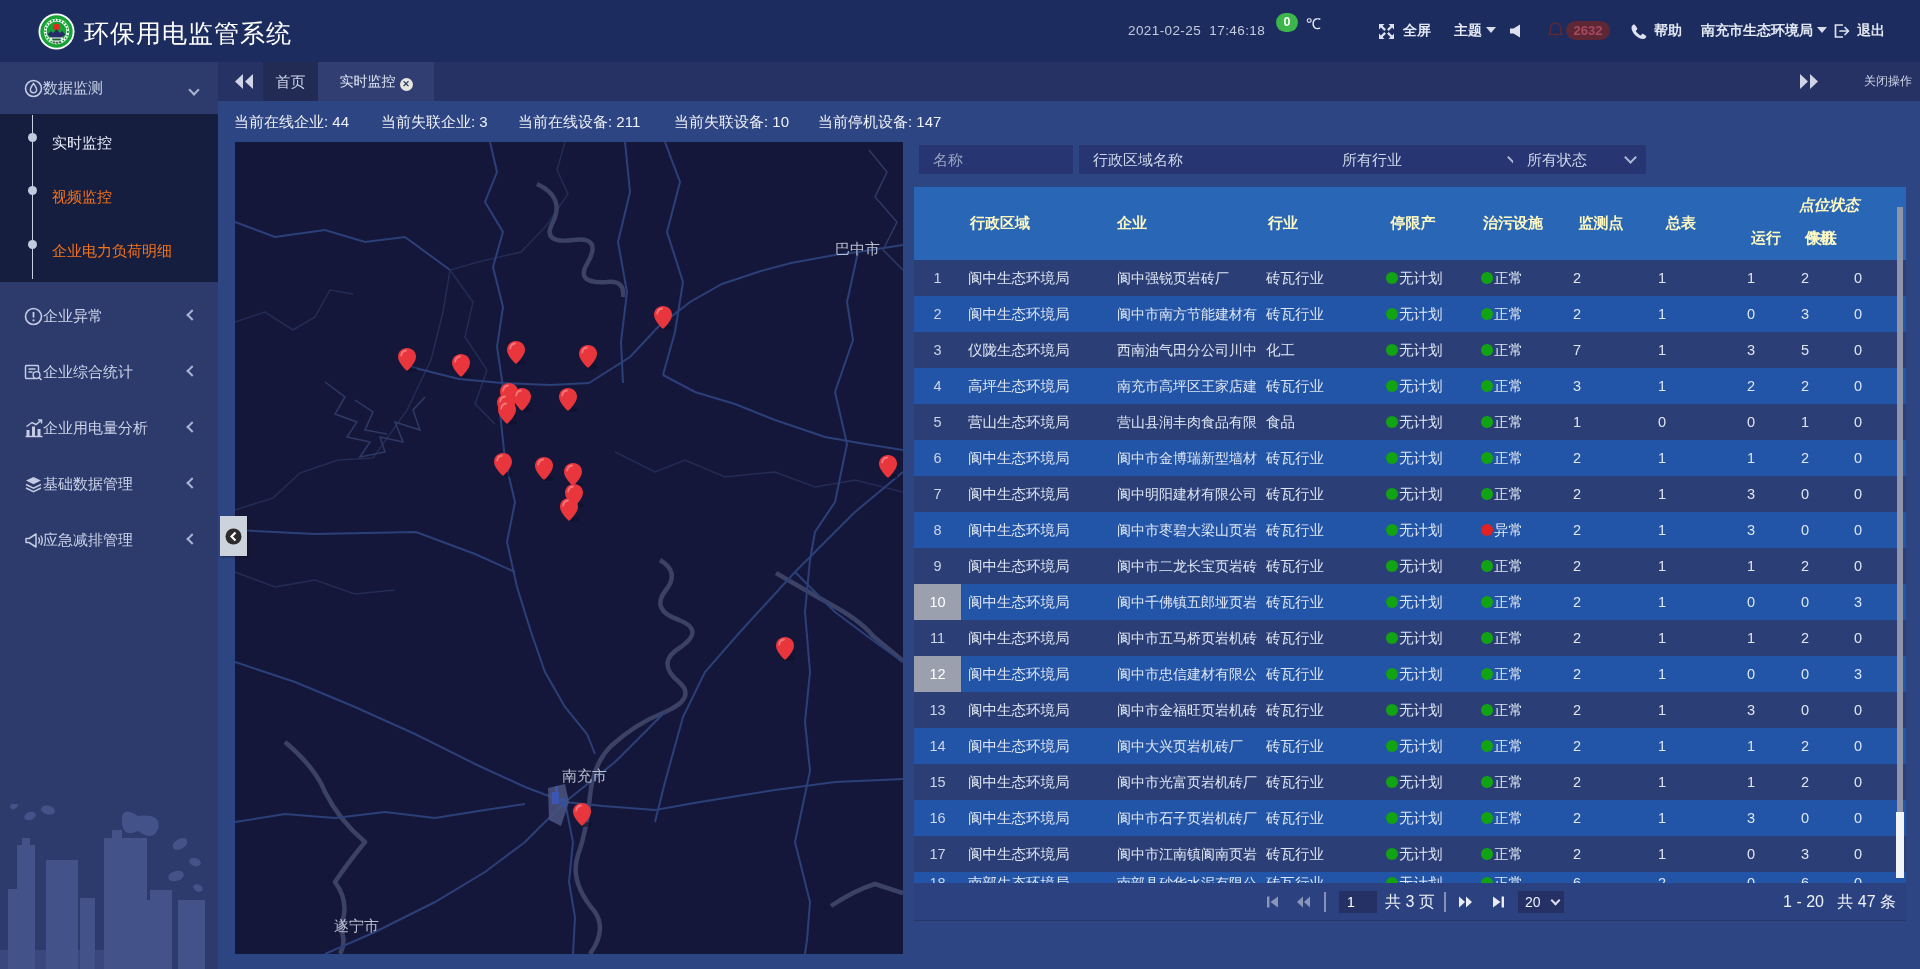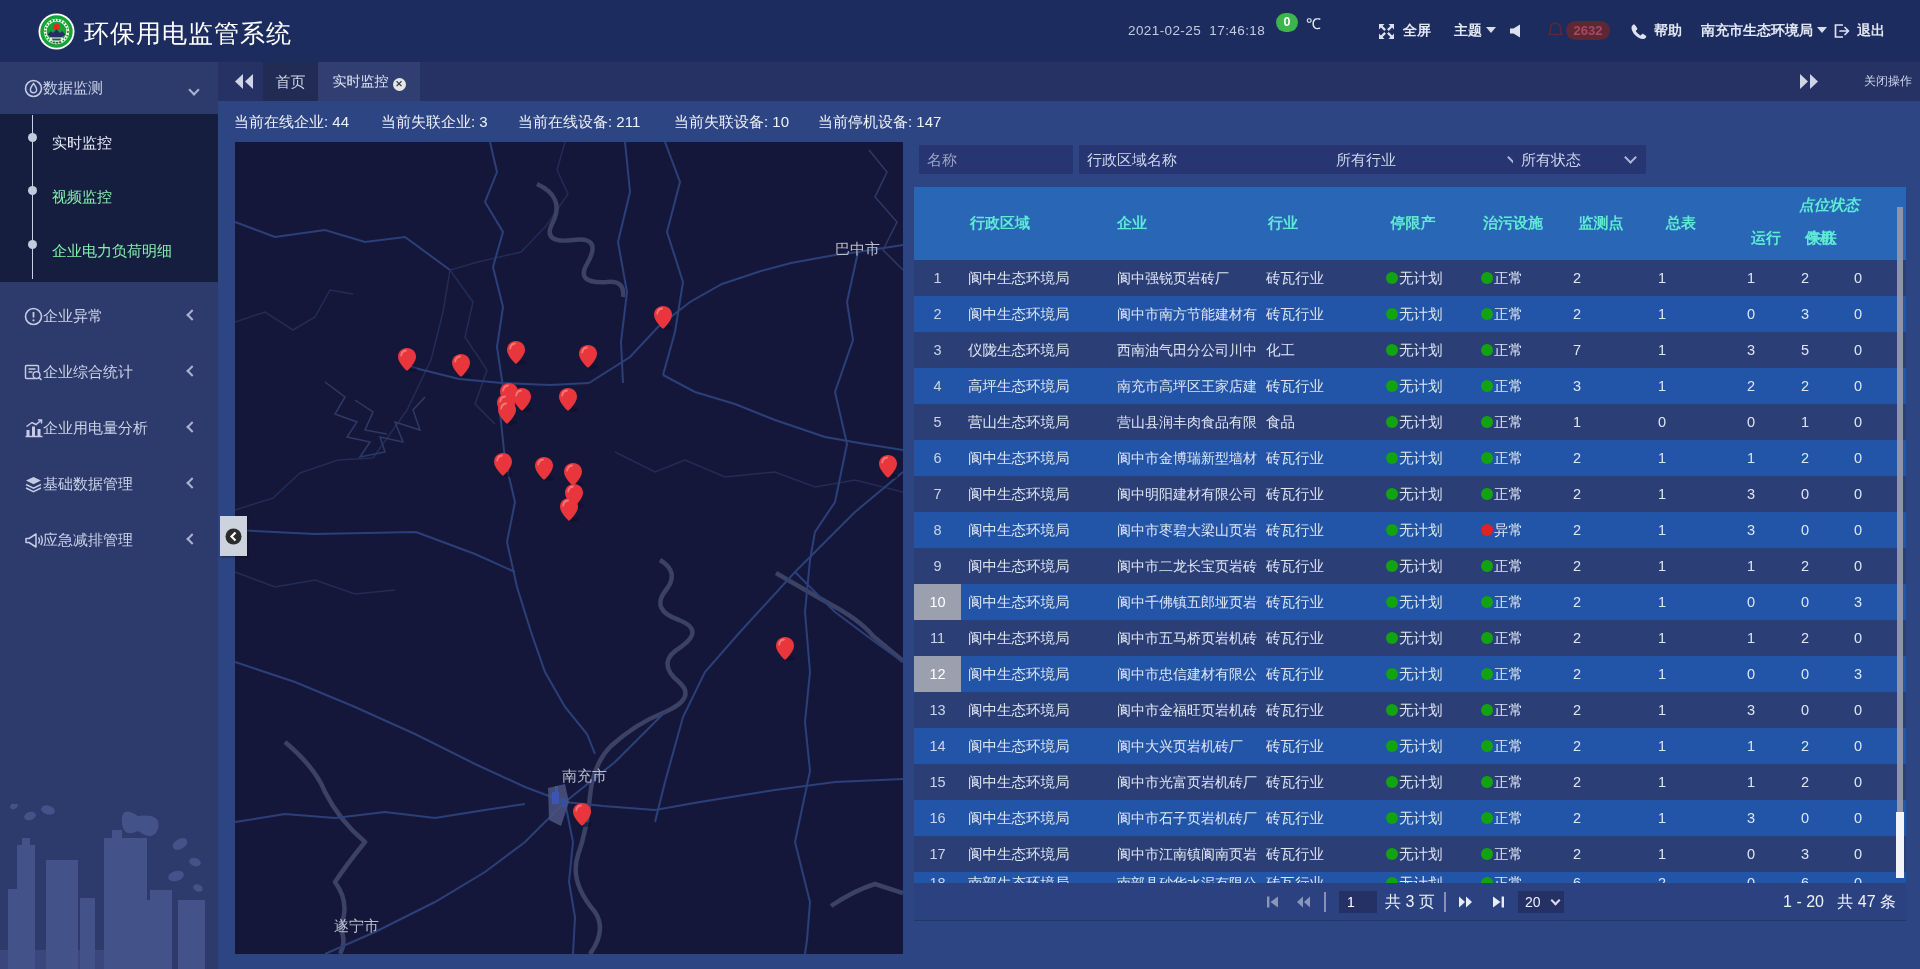--- a/index.html
+++ b/index.html
@@ -12,34 +12,34 @@
 #logo{position:absolute;left:38px;top:13px}
 #dt{left:1128px;top:23px;position:absolute;font-size:13.5px;color:#c5cbdb;letter-spacing:.4px}
 #tempb{position:absolute;left:1276px;top:13px;width:22px;height:19px;background:#3cb54a;border-radius:10px;color:#fff;font-weight:bold;font-size:12.5px;text-align:center;line-height:19px}
 #celsius{position:absolute;left:1306px;top:13px;font-size:15px;color:#e8ecf5}
 .hitem{position:absolute;top:0;height:62px;display:flex;align-items:center;gap:7px;color:#e2e7f2;font-size:14px;font-weight:bold}
 .caret{display:inline-block;width:0;height:0;border-left:5px solid transparent;border-right:5px solid transparent;border-top:6px solid #d7dcea;margin-left:4px;vertical-align:2px}
 
 #tabbar{position:absolute;left:218px;top:62px;width:1702px;height:39px;background:#273264}
 .tab{position:absolute;top:0;height:39px;line-height:39px;text-align:center;font-size:15px;color:#ccd3e6}
 #tab1{left:45px;width:55px;background:#222b54}
-#tab2{left:100px;width:102px;background:#303e72;color:#dfe5f2;font-size:14px}
+#tab2{left:100px;width:116px;background:#303e72;color:#dfe5f2;font-size:14px}
 #closeop{position:absolute;right:8px;top:0;height:39px;line-height:39px;font-size:12px;color:#ccd3e6}
 .xcirc{display:inline-block;width:13px;height:13px;border-radius:50%;background:#e8e6e0;color:#2c3a66;font-size:9px;line-height:13px;text-align:center;font-weight:bold;vertical-align:-1px;margin-left:4px}
 
 .stat{position:absolute;top:113px;font-size:15px;color:#eef1f8}
 
 #map{position:absolute;left:235px;top:142px;width:668px;height:812px;background:#15173a}
 #handle{position:absolute;left:220px;top:516px;width:27px;height:40px;background:#cdd3dc;box-shadow:1px 1px 2px rgba(0,0,0,.4);display:flex;align-items:center;justify-content:center}
 
-.fbox{position:absolute;top:145px;height:29px;background:#273673;color:#cdd6e8;font-size:15px;line-height:29px;padding-left:8px}
+.fbox{position:absolute;top:145px;height:29px;background:#273673;color:#cdd6e8;font-size:15px;line-height:29px;padding-left:14px}
 .fbox .dn{position:absolute;right:11px;top:8px;width:9px;height:9px;border-left:2px solid #aeb8d2;border-bottom:2px solid #aeb8d2;transform:rotate(-45deg)}
 
 #thead{position:absolute;left:914px;top:187px;width:992px;height:73px;background:#2967b6}
-#thead span{position:absolute;transform:translateX(-50%);font-weight:bold;font-size:15px;color:#5eead4;white-space:nowrap}
+#thead span{position:absolute;transform:translateX(-50%);font-weight:bold;font-size:15px;color:#fef9c3;white-space:nowrap}
 
 .tr{position:absolute;left:914px;width:992px;height:36px;font-size:14.5px}
 .tr.odd{background:#2b3e76}
 .tr.even{background:#2255a7}
 .tr span{position:absolute;top:0;line-height:36px;white-space:nowrap;color:#dfe6f3}
 .c1{left:0;width:47px;text-align:center;color:#ccd4e6!important}
 .c1.gray{background:#9aa0ad;color:#fff!important}
 .c2{left:54px;width:146px;overflow:hidden}.c3{left:203px;width:144px;overflow:hidden;font-size:14px}.c4{left:352px}.c5{left:472px}.c6{left:567px}
 .c7{left:617px;width:92px;text-align:center}
 .c8{left:703px;width:90px;text-align:center}
@@ -62,21 +62,21 @@
 #sbtrack{position:absolute;left:1897px;top:207px;width:6px;height:671px;background:#8f95a8}
 #sbthumb{position:absolute;left:1896px;top:812px;width:8px;height:66px;background:#f2f4f7}
 
 #side{position:absolute;left:0;top:62px;width:218px;height:907px;background:#2c3a6c;overflow:hidden}
 .mitem{position:absolute;left:0;width:218px;height:52px;color:#ccd3e8;font-size:15px}
 .mitem .txt{position:absolute;left:43px;top:0;line-height:52px}
 .mitem .ic{position:absolute;left:24px;top:17px}
 .chev{position:absolute;right:22px;top:21px;width:8px;height:8px;border-left:2px solid #aab3cf;border-bottom:2px solid #aab3cf;transform:rotate(45deg)}
 .chevd{position:absolute;right:20px;top:24px;width:8px;height:8px;border-left:2px solid #aab3cf;border-bottom:2px solid #aab3cf;transform:rotate(-45deg)}
 #submenu{position:absolute;left:0;top:52px;width:218px;height:168px;background:#161e40}
-.sitem{position:absolute;left:52px;width:166px;height:54px;line-height:54px;font-size:15px;color:#86efac}
+.sitem{position:absolute;left:52px;width:166px;height:54px;line-height:54px;font-size:15px;color:#f97316}
 #subline{position:absolute;left:32px;top:1px;width:1px;height:164px;background:#c9d0e4}
 .sdot{position:absolute;left:28px;width:9px;height:9px;border-radius:50%;background:#c2cade}
 </style>
 </head>
 <body>
 <div id="side">
   <div class="mitem" style="top:0">
     <svg class="ic" width="19" height="19" viewBox="0 0 19 19">
         <circle cx="9.5" cy="9.5" r="8" fill="none" stroke="#c4cbe2" stroke-width="1.6"></circle>
         <path d="M9.5 4.5 C7.2 7.6 6.4 9.2 6.4 10.7 a3.1 3.1 0 0 0 6.2 0 C12.6 9.2 11.8 7.6 9.5 4.5 Z" fill="none" stroke="#c4cbe2" stroke-width="1.4"></path>

